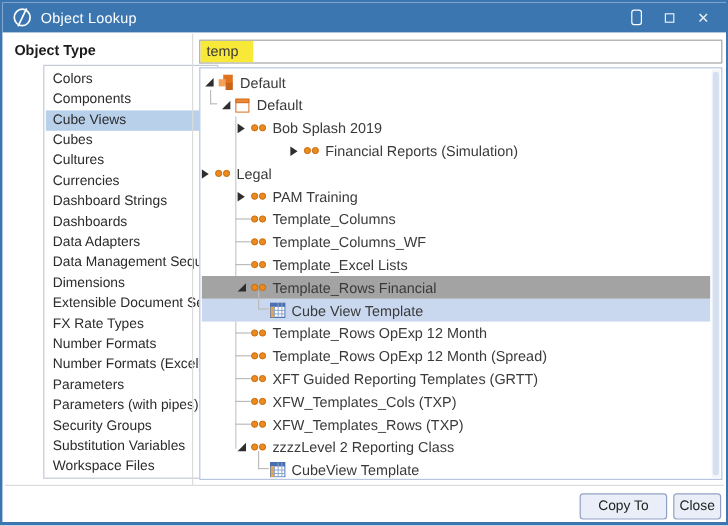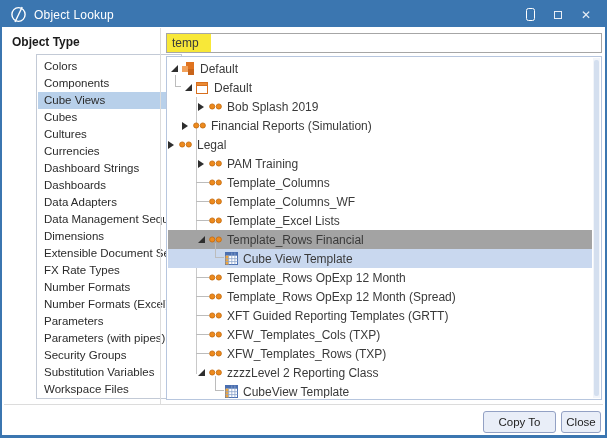--- a/index.html
+++ b/index.html
@@ -172,21 +172,21 @@
             <span class="tri-col"></span>
           </span>
           <span class="ticon">
             <svg width="13" height="7" viewBox="0 0 13 7">
               <circle cx="3.2" cy="3.5" r="2.6" fill="#ed8a1e" stroke="#c26a0e" stroke-width="0.8"></circle>
               <circle cx="9.8" cy="3.5" r="2.6" fill="#ed8a1e" stroke="#c26a0e" stroke-width="0.8"></circle>
             </svg>
           </span>
           <span class="tlabel">Bob Splash 2019</span>
         </div>
-        <div class="trow" style="padding-left: 14px;">
+        <div class="trow" style="padding-left: 30px; margin-left: 44px;">
           <span class="slot">
             <span class="tri-col"></span>
           </span>
           <span class="ticon">
             <svg width="13" height="7" viewBox="0 0 13 7">
               <circle cx="3.2" cy="3.5" r="2.6" fill="#ed8a1e" stroke="#c26a0e" stroke-width="0.8"></circle>
               <circle cx="9.8" cy="3.5" r="2.6" fill="#ed8a1e" stroke="#c26a0e" stroke-width="0.8"></circle>
             </svg>
           </span>
           <span class="tlabel">Financial Reports (Simulation)</span>

